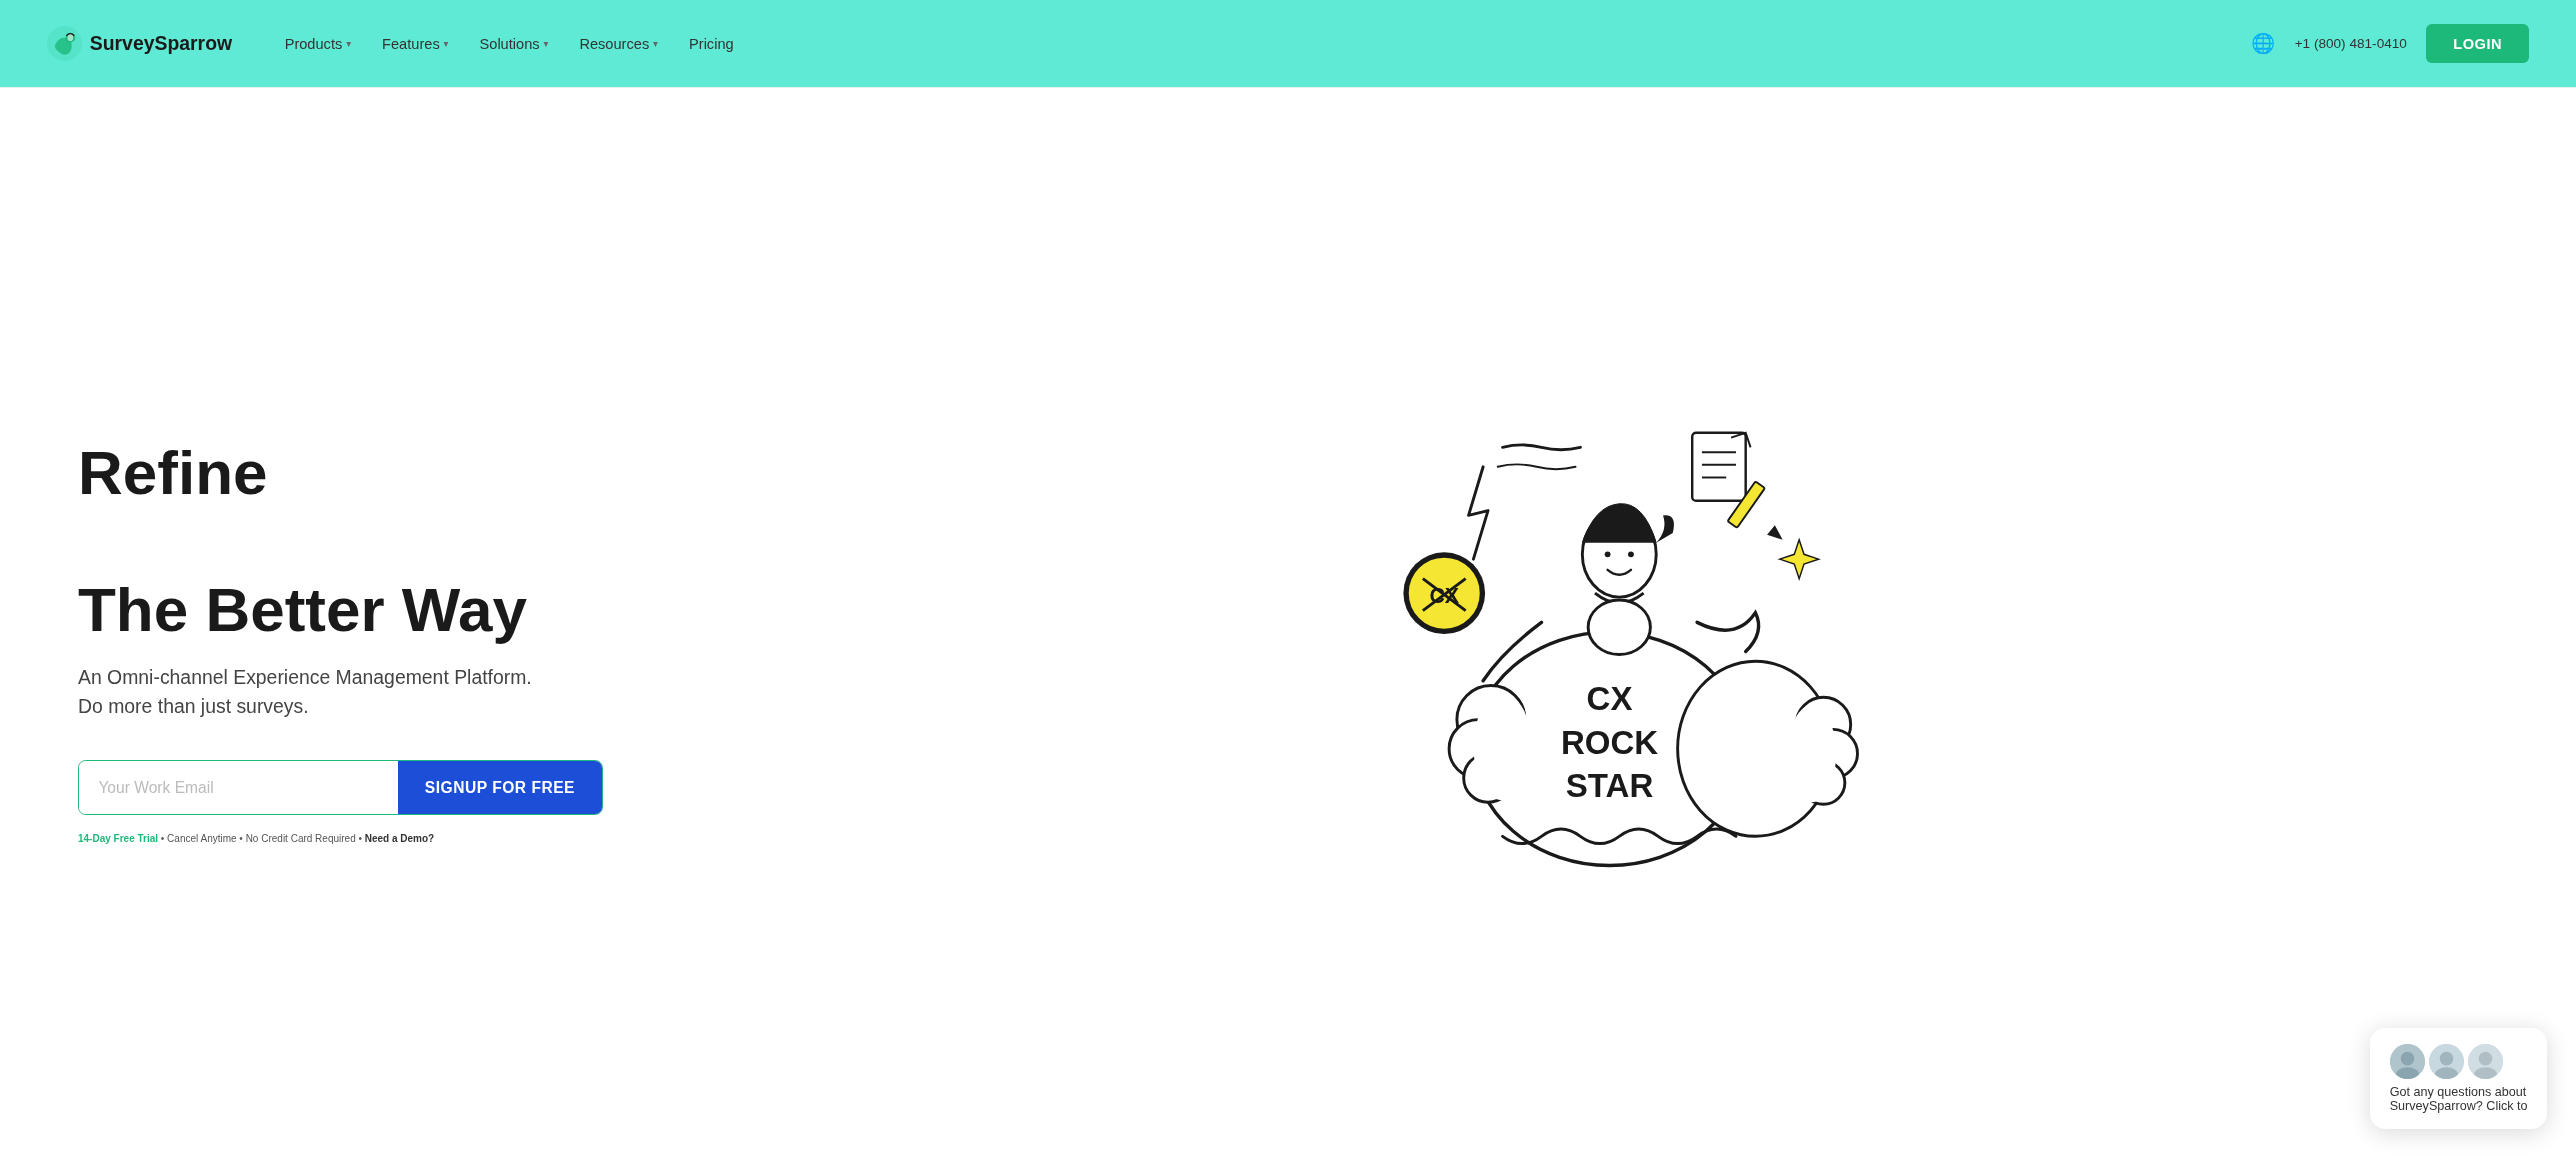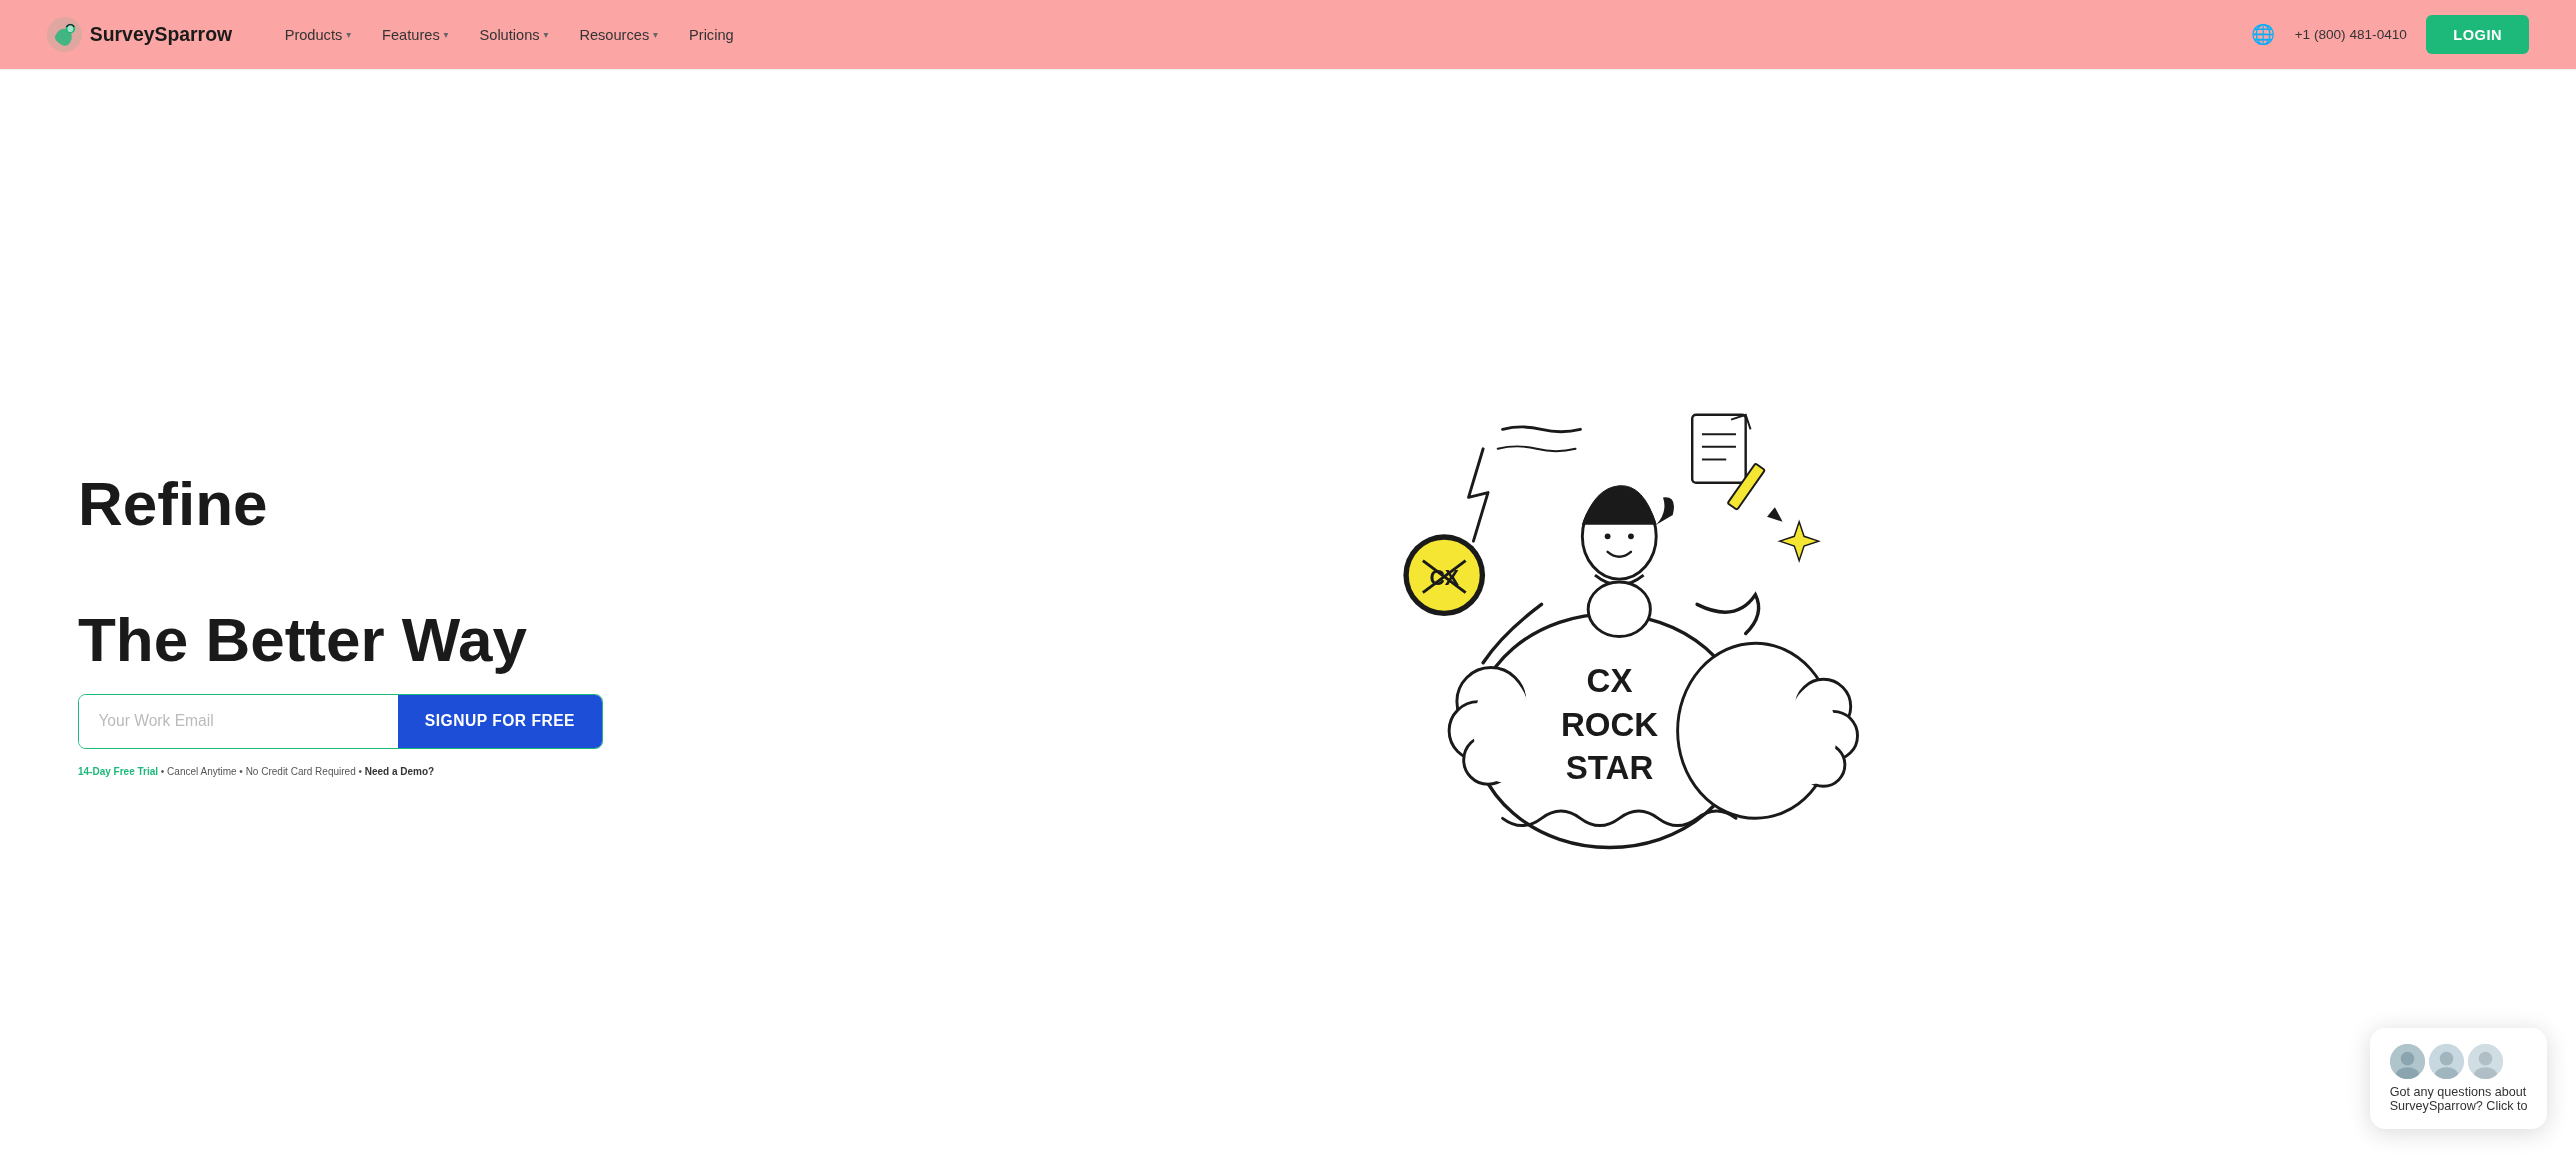--- a/index.html
+++ b/index.html
@@ -3,23 +3,23 @@
   <meta charset="utf-8">
   <style>
     * { margin: 0; padding: 0; box-sizing: border-box; }
     body { font-family: -apple-system, BlinkMacSystemFont, 'Segoe UI', sans-serif; background: #fff; overflow-x: hidden; }
 
     
     .navbar {
       display: flex;
       align-items: center;
       padding: 0 47px;
-      height: 70px;
+      height: 88px;
       border-bottom: 1px solid #eee;
-      background: #fca5a5;
+      background: #5eead4;
       position: sticky;
       top: 0;
       z-index: 100;
     }
     .logo-area {
       display: flex;
       align-items: center;
       gap: 7.8px;
       margin-right: 39px;
       text-decoration: none;
@@ -257,20 +257,24 @@
   </div>
 </nav>
 
 <section class="hero">
   <div class="hero-left">
     <h1 class="hero-title">
       <span>Refine</span><br>
       <br>
       <span>The Better Way</span>
     </h1>
+    <p class="hero-subtitle">
+      <span>An Omni-channel Experience Management Platform.</span><br>
+      <span>Do more than just surveys.</span>
+    </p>
     <div class="email-form">
       <input class="email-input" type="email" placeholder="Your Work Email" style="">
       <button class="signup-btn">SIGNUP FOR FREE</button>
     </div>
     <p class="trial-text">
       <span class="trial-green">14-Day Free Trial</span><span> • Cancel Anytime • No Credit Card Required • </span><span class="trial-bold" style="cursor:pointer">Need a Demo?</span>
     </p>
   </div>
 
   <div class="hero-right">

